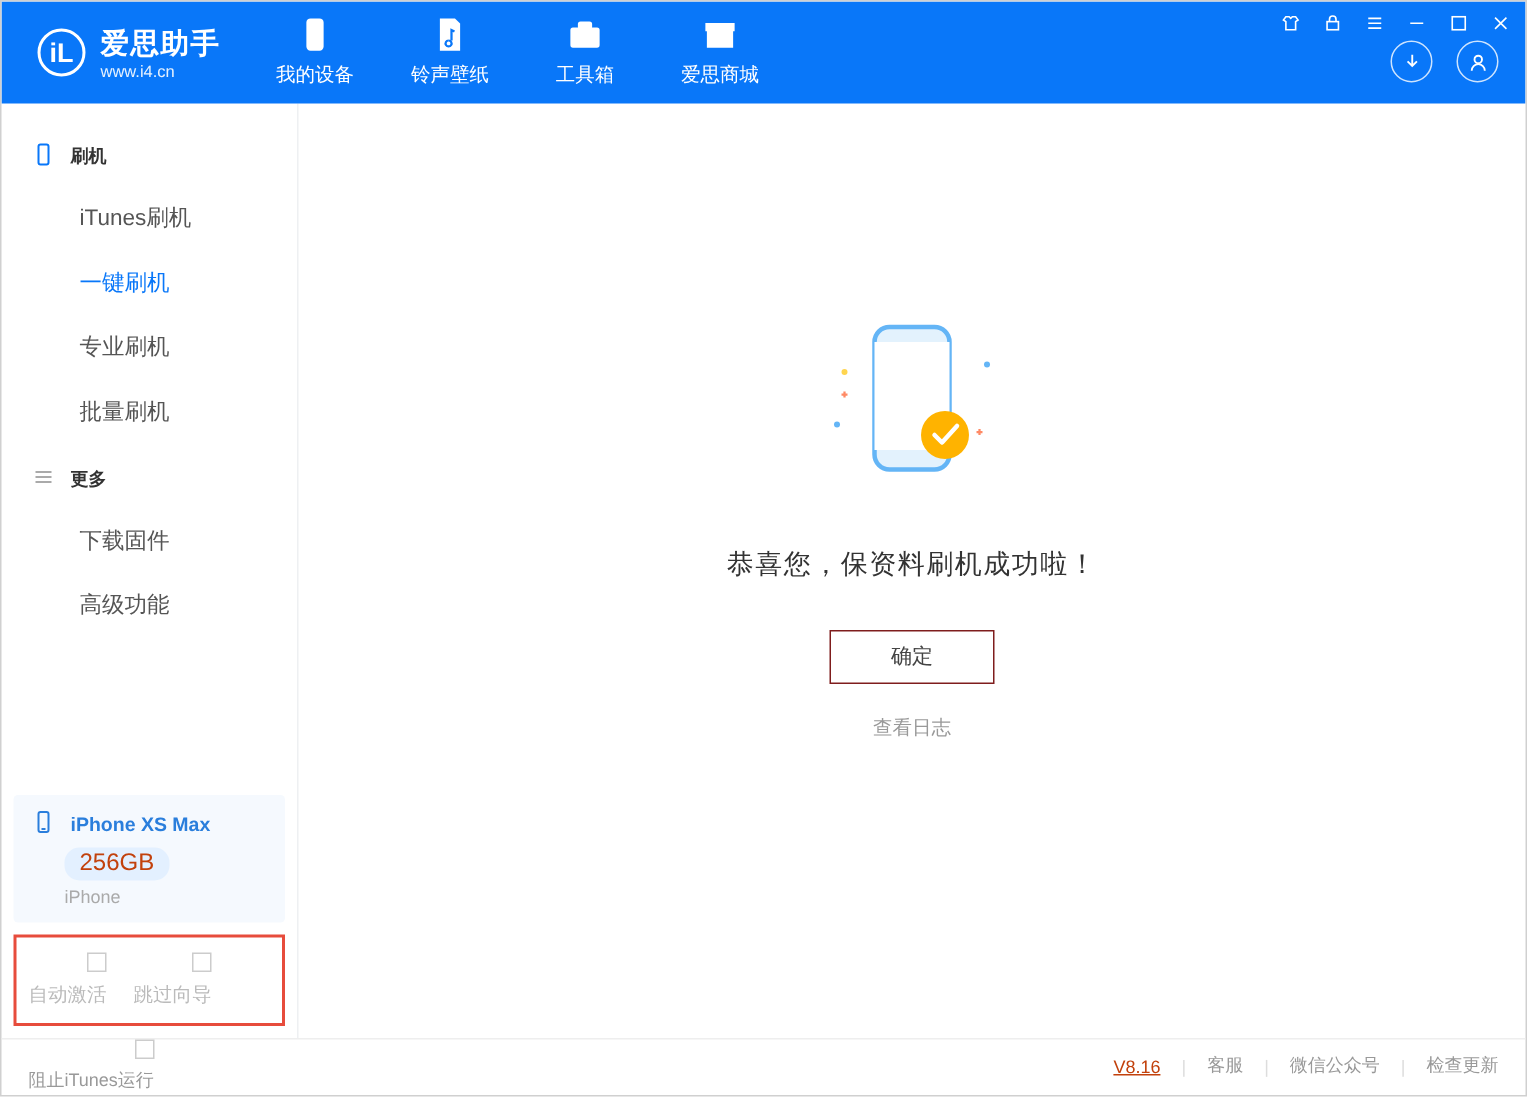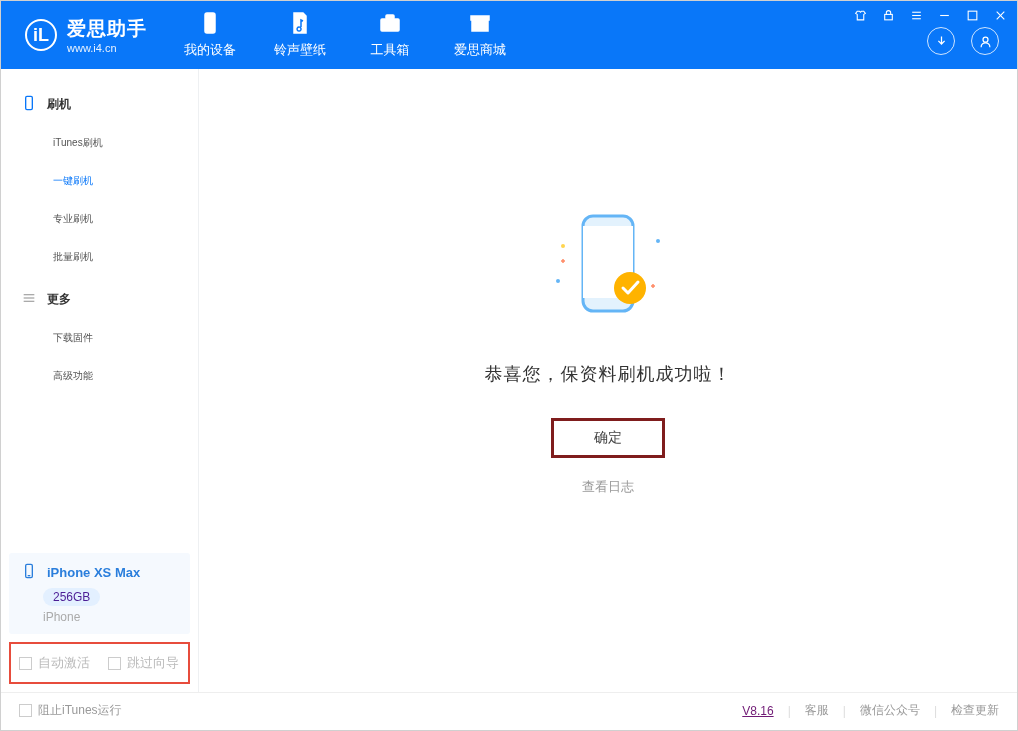--- a/index.html
+++ b/index.html
@@ -24,47 +24,47 @@
 .win-controls-top { position: absolute; right: 10px; top: 8px; display: flex; gap: 15px; font-size: 13px; }
 .win-ctrl { cursor: pointer; }
 .win-controls-mid { position: absolute; right: 18px; bottom: 14px; display: flex; gap: 16px; }
 .circ-btn { width: 28px; height: 28px; border: 1.5px solid rgba(255,255,255,0.8); border-radius: 50%; display: flex; align-items: center; justify-content: center; cursor: pointer; }
 
 
 .body-area { display: flex; height: 623px; }
 .sidebar { width: 198px; border-right: 1px solid #eef0f2; display: flex; flex-direction: column; }
 .side-scroll { flex: 1; overflow: auto; padding-top: 12px; }
 .side-group-hdr { display: flex; align-items: center; padding: 14px 20px 10px 20px; color: #333; font-size: 12px; font-weight: bold; gap: 10px; }
-.side-item { padding: 12px 20px 12px 52px; font-size: 10px; color: #555; cursor: pointer; }
+.side-item { padding: 12px 20px 12px 52px; font-size: 15px; color: #555; cursor: pointer; }
 .side-item.active { color: #0977f9; }
 
 .side-bottom { }
 .mode-card { margin: 8px; background: #f5f9fe; border-radius: 3px; padding: 10px 12px; display: flex; align-items: center; gap: 10px; color: #2a7edc; font-size: 13px; font-weight: bold; }
 .device-card { margin: 0 8px 8px 8px; background: #f5f9fe; border-radius: 3px; padding: 10px 12px; }
 .device-row { display: flex; align-items: center; gap: 10px; color: #2a7edc; font-size: 13px; font-weight: bold; }
-.badge { display: inline-block; background: #e3f0ff; color: #4c1d95; border-radius: 10px; padding: 2px 10px; font-size: 12px; margin-top: 6px; margin-left: 22px; }
+.badge { display: inline-block; background: #e3f0ff; color: #c2410c; border-radius: 10px; padding: 2px 10px; font-size: 16px; margin-top: 6px; margin-left: 22px; }
 .device-sub { color: #aaa; font-size: 12px; margin-left: 22px; margin-top: 4px; }
 
 .opt-box { margin: 4px 8px 8px 8px; border: 2px solid #e74c3c; padding: 10px 8px; display: flex; gap: 18px; font-size: 13px; color: #bbb; }
-.chk { display: flex; align-items: center; gap: 6px; cursor: pointer; }
+.chk { display: flex; align-items: flex-end; gap: 6px; cursor: pointer; flex-direction: column; }
 .chk-box { width: 13px; height: 13px; border: 1px solid #ccc; }
 
 
 .main { flex: 1; display: flex; flex-direction: column; align-items: center; justify-content: center; padding-bottom: 60px; }
 .illus { width: 130px; height: 130px; position: relative; margin-bottom: 26px; }
 .success-text { font-size: 18px; color: #333; margin-bottom: 32px; letter-spacing: 1px; }
-.ok-btn { border: 3px solid #7f1d1d; background: #fff; padding: 8px 40px; font-size: 14px; color: #444; cursor: pointer; margin-bottom: 20px; }
+.ok-btn { border: 1px solid #7f1d1d; background: #fff; padding: 8px 40px; font-size: 14px; color: #444; cursor: pointer; margin-bottom: 20px; }
 .log-link { color: #999; font-size: 13px; cursor: pointer; }
 
 
 .footer { height: 36px; border-top: 1px solid #eee; display: flex; align-items: center; padding: 0 18px; font-size: 12px; color: #999; }
 .footer .left { display: flex; align-items: center; gap: 6px; }
 .footer .right { margin-left: auto; display: flex; align-items: center; gap: 14px; }
 .footer .sep { color: #ddd; }
-.footer .ver { color: #701a75; text-decoration: underline; }
+.footer .ver { color: #c2410c; text-decoration: underline; }
 
 .icon-small svg { width: 16px; height: 16px; }
 </style>
 </head>
 <body>
 
 <div class="header">
   <div class="logo-area">
     <div class="logo-icon">iL</div>
     <div class="logo-text">

